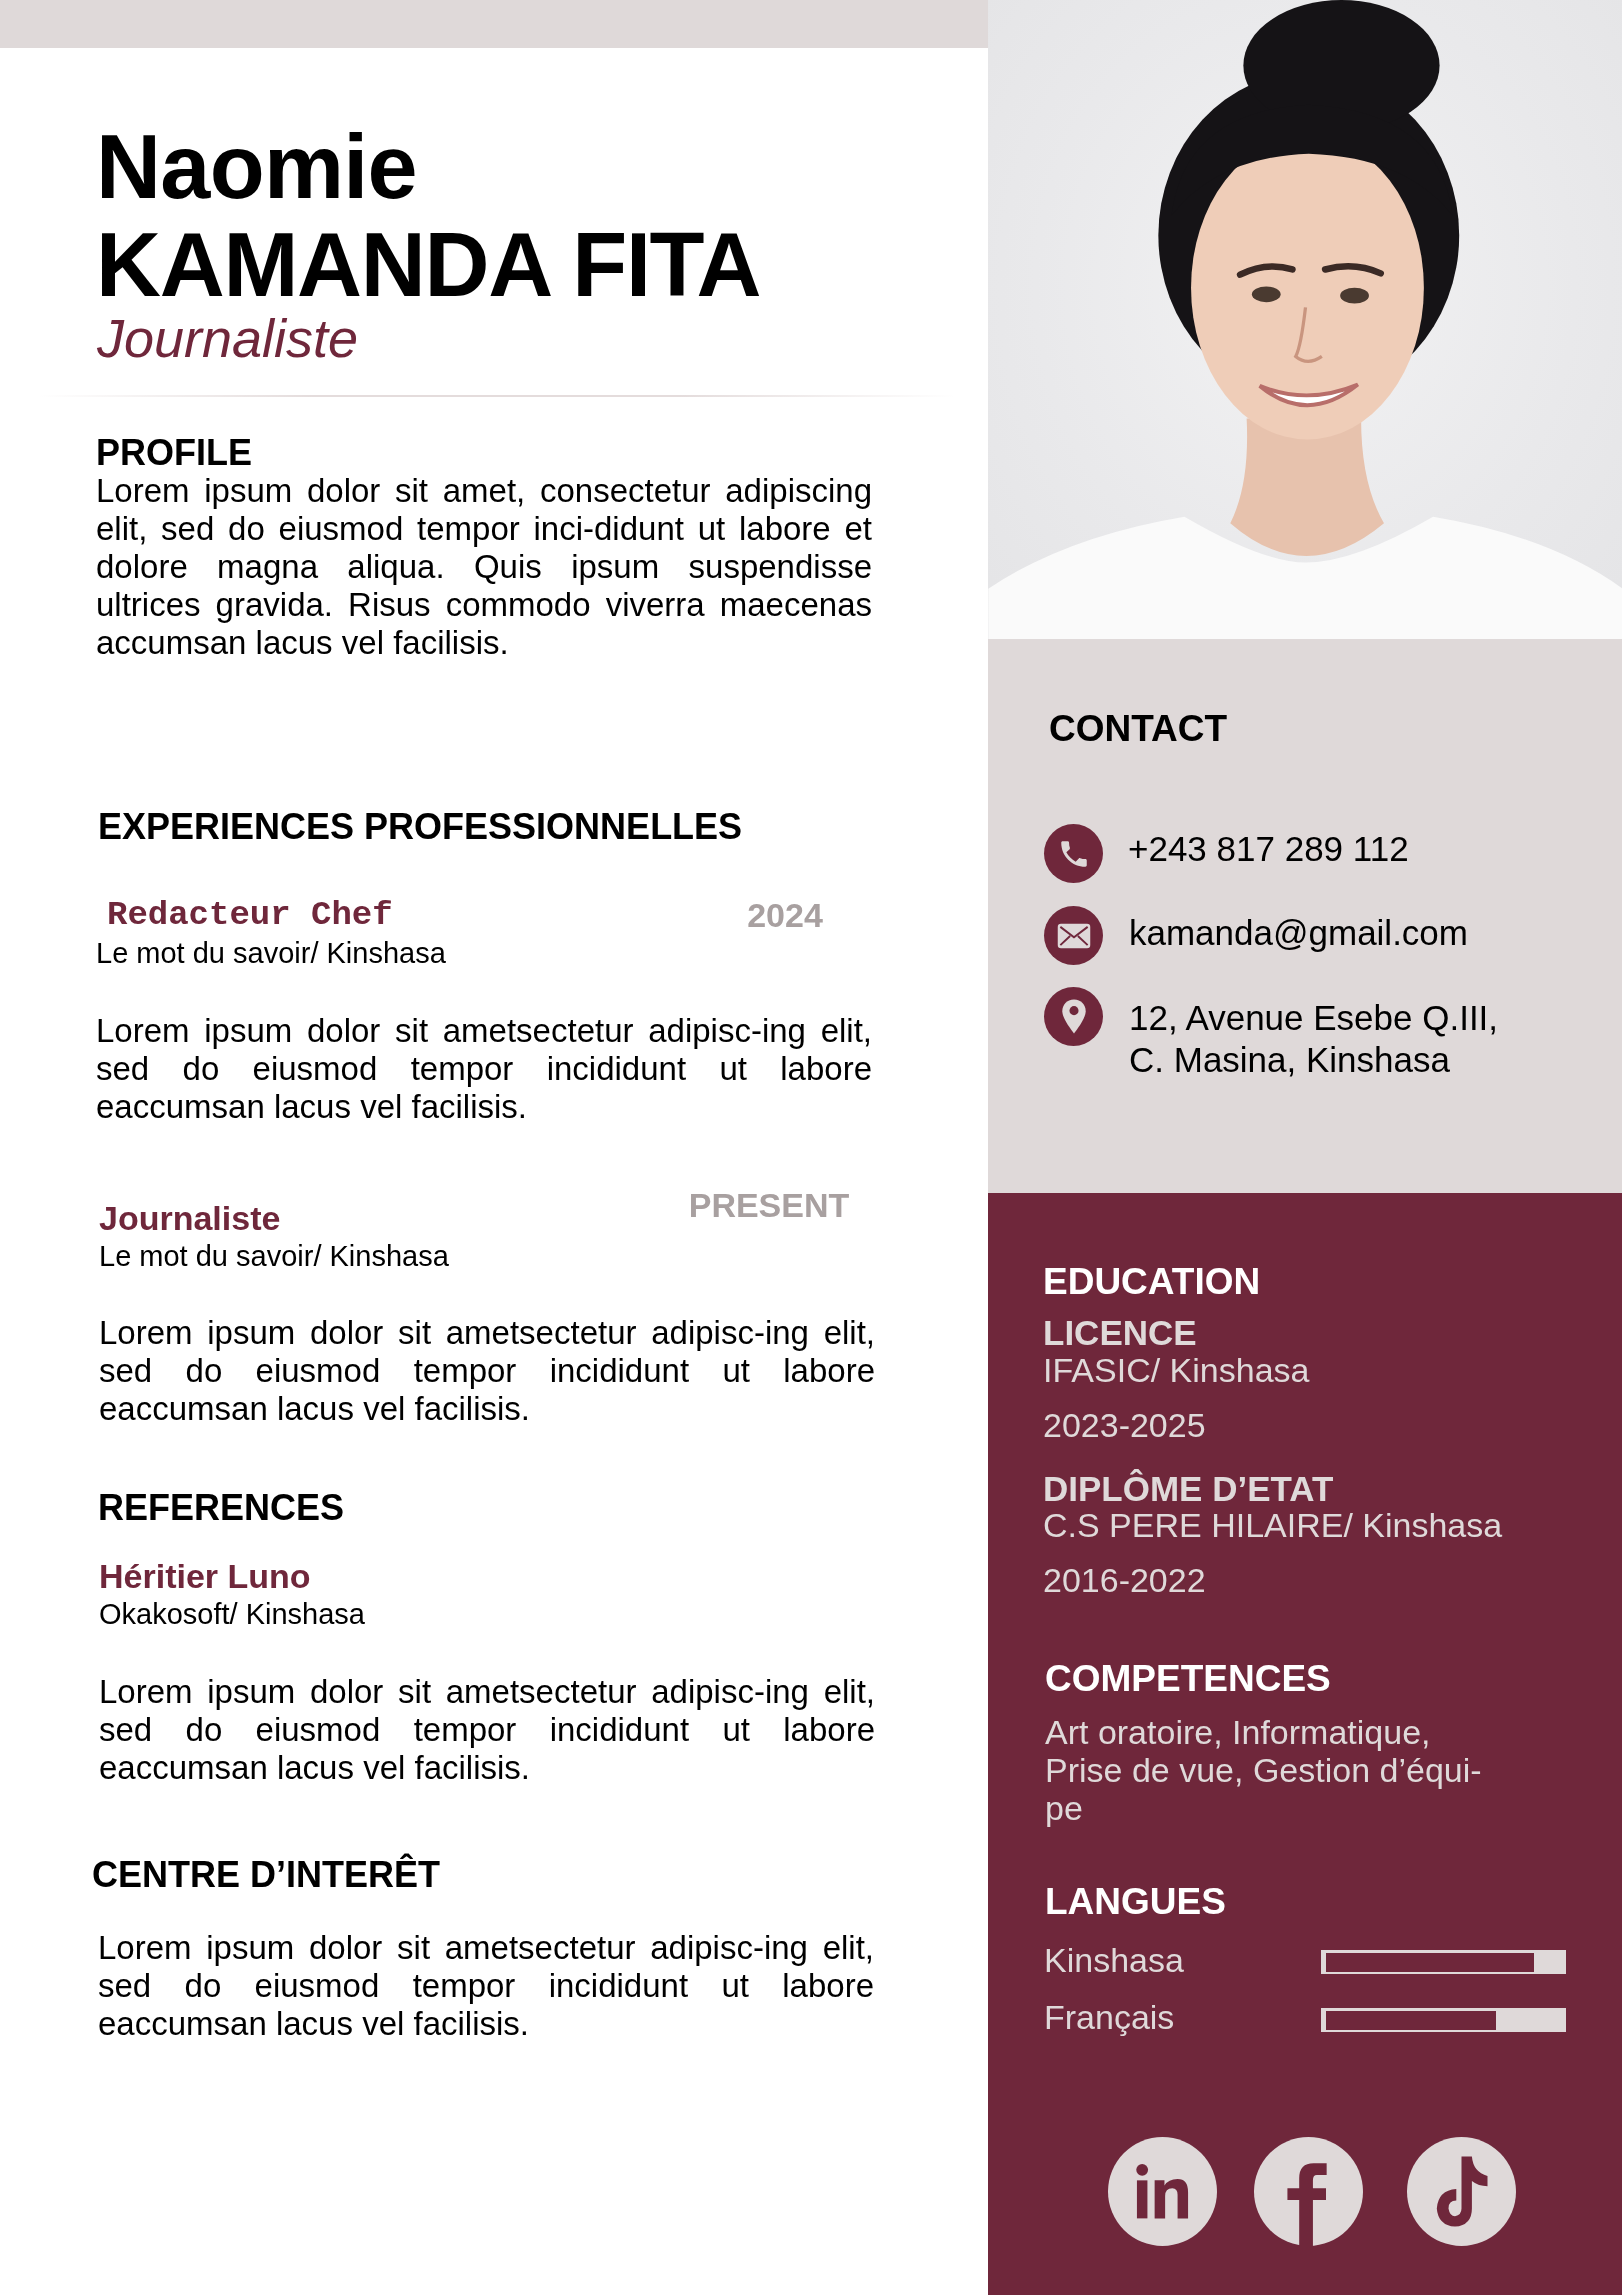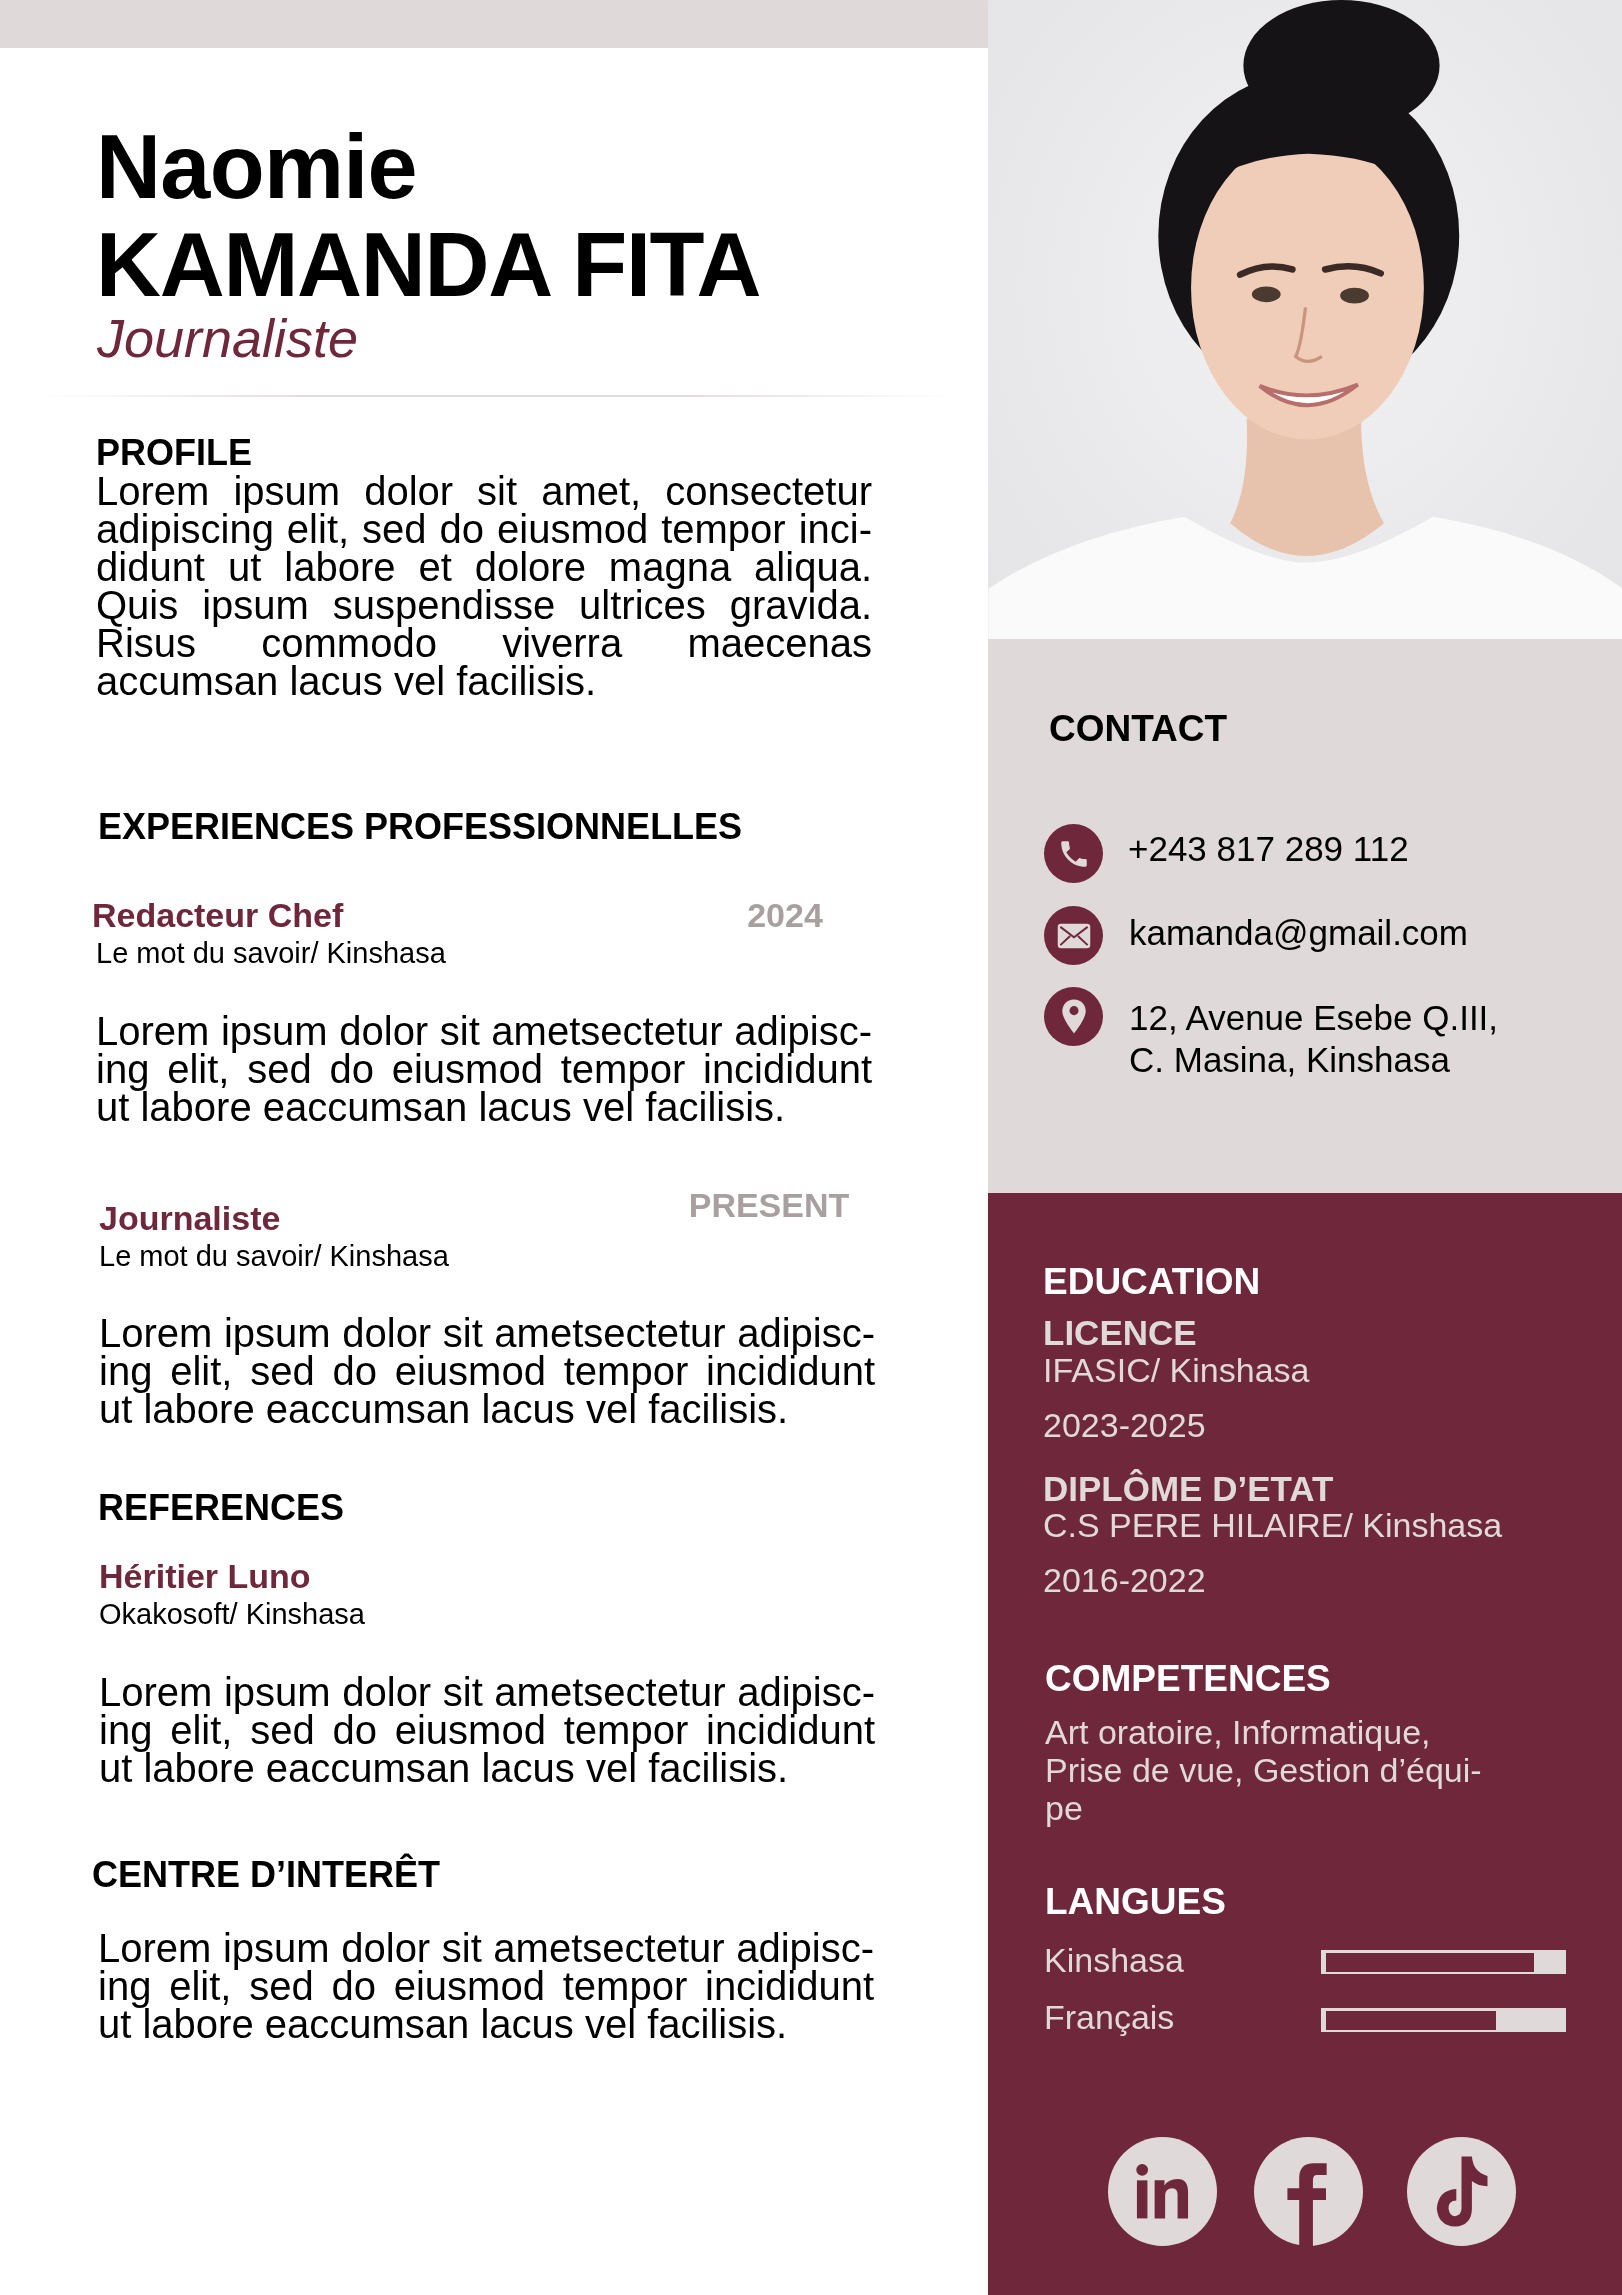--- a/index.html
+++ b/index.html
@@ -7,21 +7,21 @@
          font-family: "Liberation Sans", "DejaVu Sans", sans-serif; color: #000; }
   .abs { position: absolute; }
   .top-band { left: 0; top: 0; width: 988px; height: 48px; background: #dfd9d9; }
   .name1 { left: 96px; top: 118px; font-size: 90px; font-weight: 700; line-height: 98px; letter-spacing: -0.7px; white-space: nowrap; }
   .name2 { left: 96px; top: 216px; font-size: 90px; font-weight: 700; line-height: 98px; letter-spacing: -1.3px; white-space: nowrap; }
   .role  { left: 97px; top: 306px; font-size: 54px; font-style: italic; color: #6f273b; line-height: 65px; white-space: nowrap; }
   .divider { left: 39px; top: 395px; width: 916px; height: 2px;
              background: linear-gradient(to right, rgba(223,217,217,0), #e4dcdc 30%, #e4dcdc 70%, rgba(223,217,217,0)); }
 
   .sec-title { font-size: 36px; font-weight: 700; line-height: 42px; white-space: nowrap; }
-  .body-text { font-size: 40px; line-height: 38px; text-align: justify; }
+  .body-text { font-size: 33px; line-height: 38px; text-align: justify; }
   .role-title { font-size: 34px; font-weight: 700; color: #6f273b; line-height: 39px; white-space: nowrap; }
   .year { font-size: 34px; font-weight: 700; color: #a8a0a0; line-height: 39px; text-align: center; white-space: nowrap; }
   .org { font-size: 29px; line-height: 39px; white-space: nowrap; }
 
   
   .photo { left: 988px; top: 0; width: 635px; height: 639px; overflow: hidden;
            background: radial-gradient(ellipse at 50% 45%, #f2f2f3 0%, #e9e9eb 60%, #e4e4e6 100%); }
   .contact-panel { left: 988px; top: 639px; width: 635px; height: 554px; background: #dfd9d9; }
   .maroon-panel { left: 988px; top: 1193px; width: 635px; height: 1103px; background: #6f273b; }
 
@@ -48,21 +48,21 @@
 <div class="abs name2">KAMANDA FITA</div>
 <div class="abs role">Journaliste</div>
 <div class="abs divider"></div>
 
 <div class="abs sec-title" style="left:96px; top:432px;">PROFILE</div>
 <div class="abs body-text" style="left:96px; top:472px; width:776px;">Lorem ipsum dolor sit amet, consectetur adipiscing elit, sed do eiusmod tempor inci-didunt ut labore et dolore magna aliqua. Quis ipsum suspendisse ultrices gravida. Risus commodo viverra maecenas accumsan lacus vel facilisis.</div>
 
 <div class="abs sec-title" style="left:98px; top:806px;">EXPERIENCES PROFESSIONNELLES</div>
 
 <div>
-  <div class="abs role-title" style="left:92px; top:896px;">Redacteur Chef</div>
+  <div class="abs role-title" style="left:107px; top:896px;font-family:Liberation Mono, monospace;">Redacteur Chef</div>
   <div class="abs year" style="left:687px; top:896px; width:196px;">2024</div>
   <div class="abs org" style="left:96px; top:934px;">Le mot du savoir/ Kinshasa</div>
   <div class="abs body-text" style="left:96px; top:1012px; width:776px;">Lorem ipsum dolor sit ametsectetur adipisc-ing elit, sed do eiusmod tempor incididunt ut labore eaccumsan lacus vel facilisis.</div>
 </div>
 
 <div>
   <div class="abs role-title" style="left:99px; top:1199px;">Journaliste</div>
   <div class="abs year" style="left:654px; top:1186px; width:230px;">PRESENT</div>
   <div class="abs org" style="left:99px; top:1237px;">Le mot du savoir/ Kinshasa</div>
   <div class="abs body-text" style="left:99px; top:1314px; width:776px;">Lorem ipsum dolor sit ametsectetur adipisc-ing elit, sed do eiusmod tempor incididunt ut labore eaccumsan lacus vel facilisis.</div>

